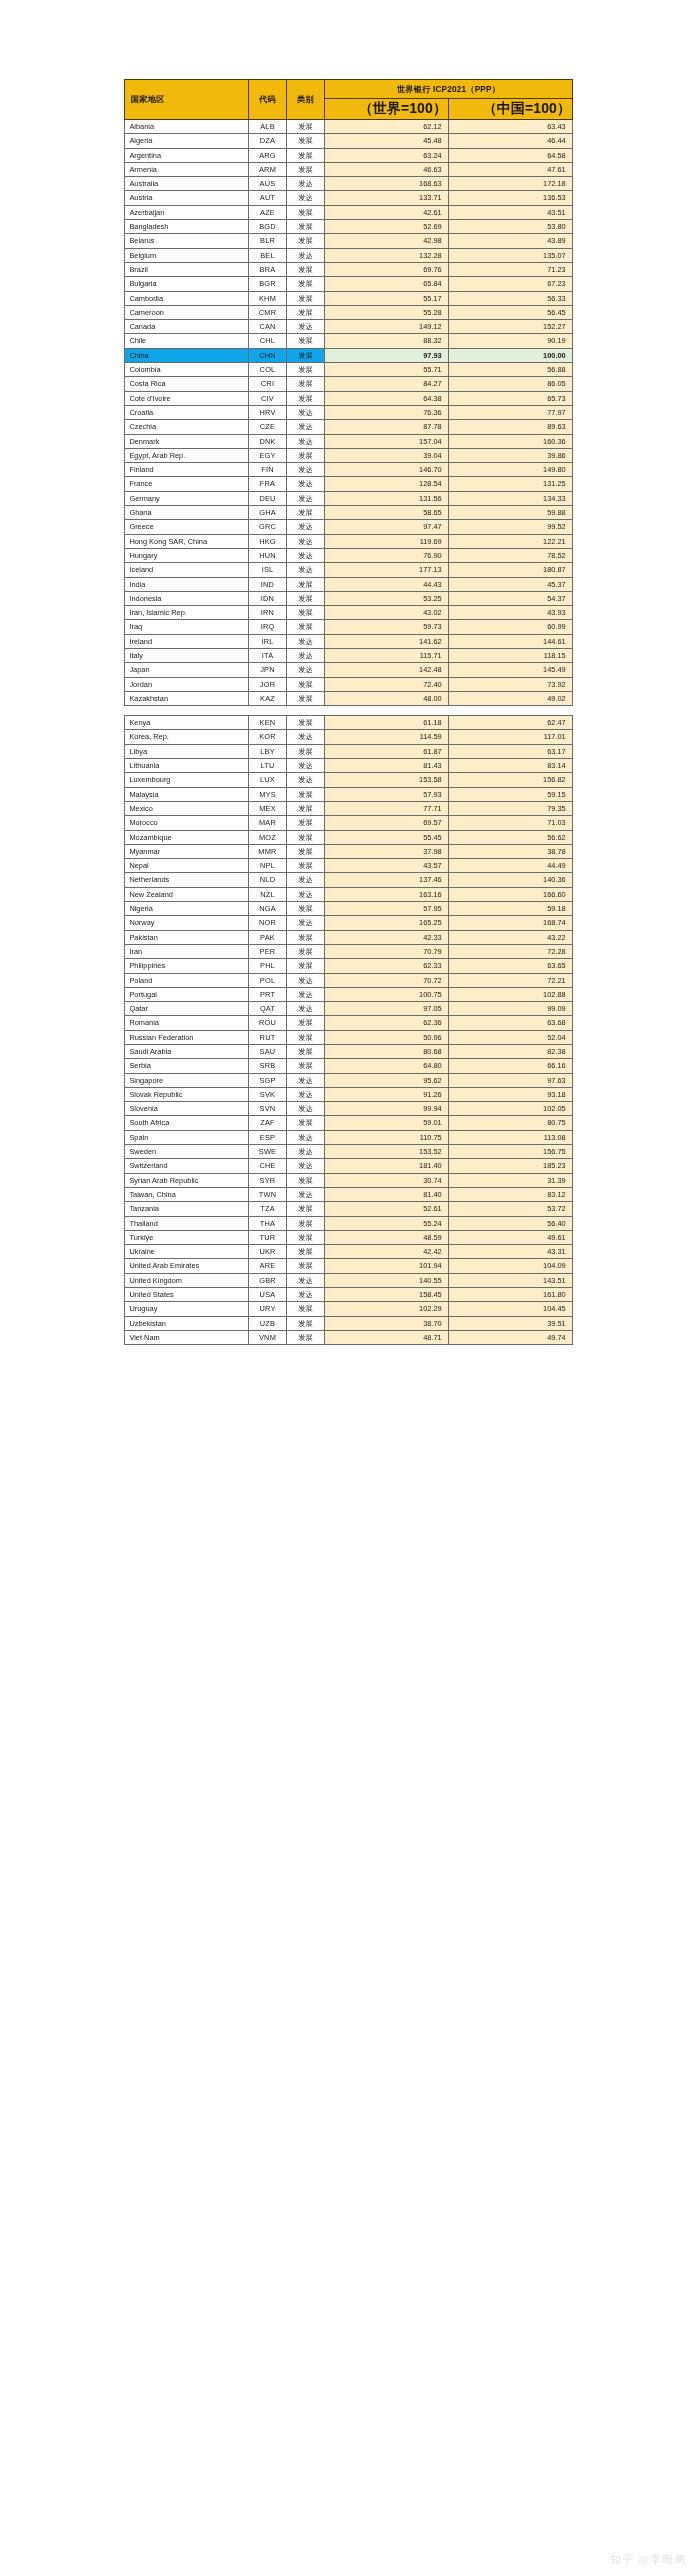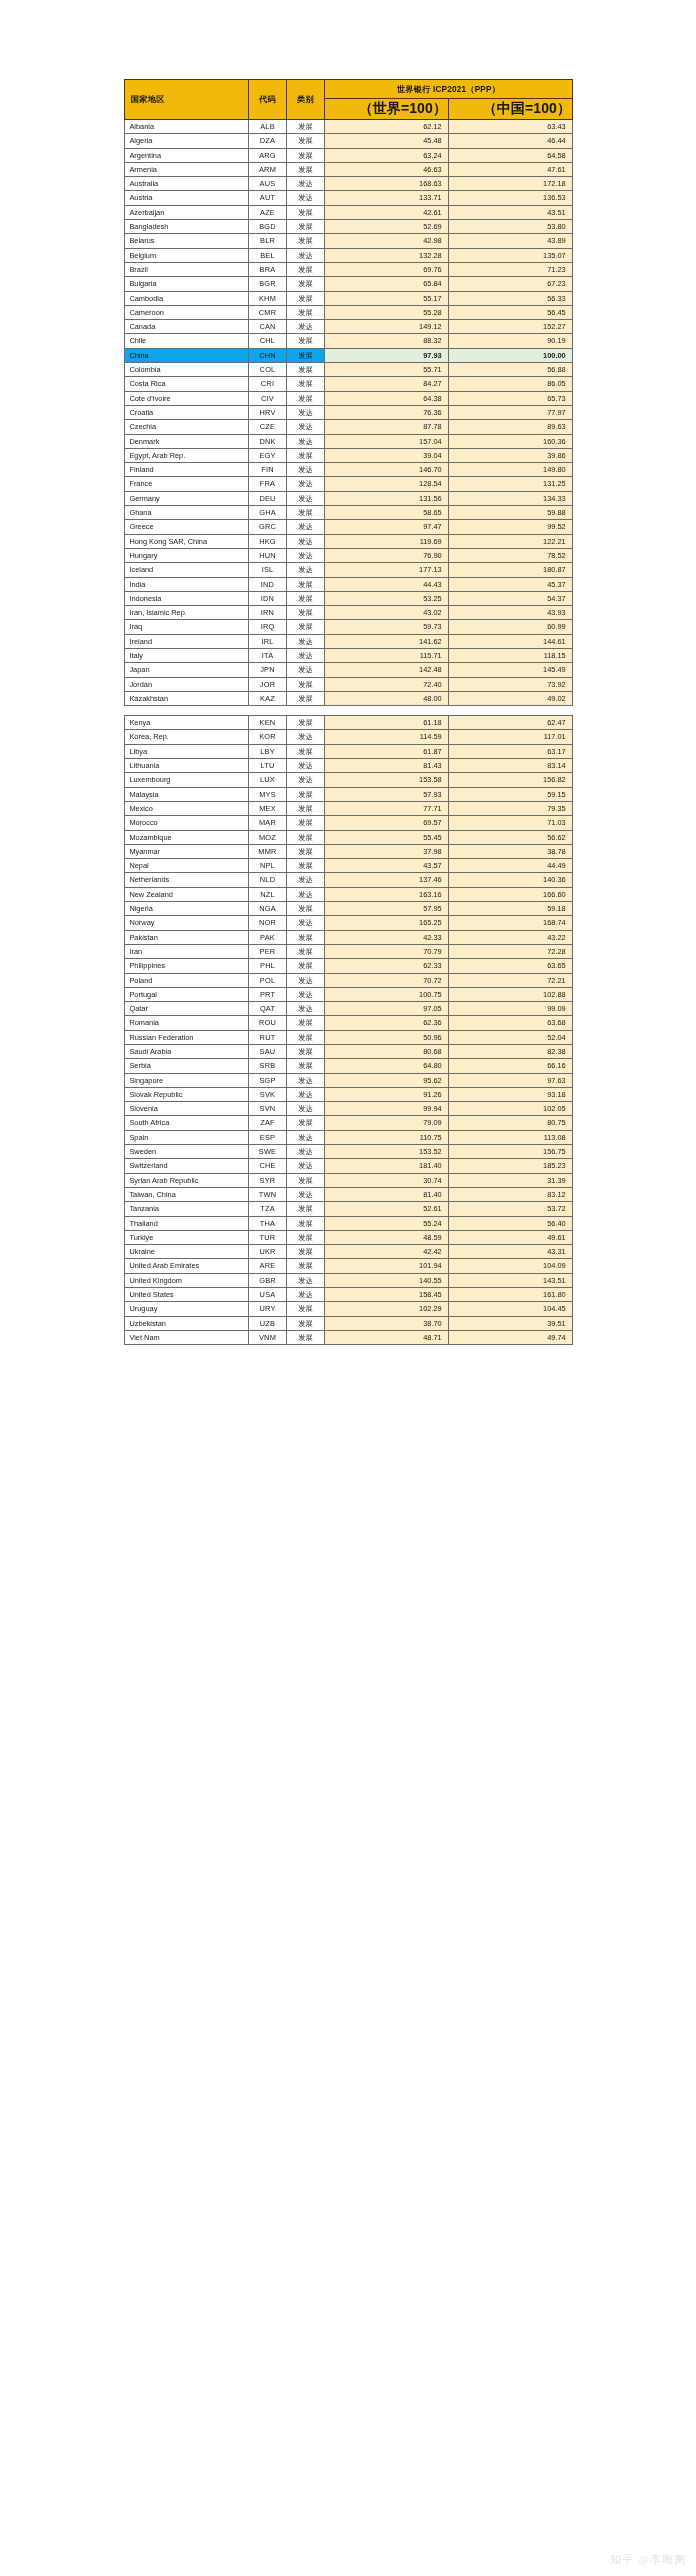--- a/index.html
+++ b/index.html
@@ -647,21 +647,21 @@
             <td class="t-country">Slovenia</td>
             <td class="t-code">SVN</td>
             <td class="t-class">发达</td>
             <td class="t-num">99.94</td>
             <td class="t-num">102.05</td>
           </tr>
           <tr>
             <td class="t-country">South Africa</td>
             <td class="t-code">ZAF</td>
             <td class="t-class">发展</td>
-            <td class="t-num">79.09</td>
+            <td class="t-num">59.01</td>
             <td class="t-num">80.75</td>
           </tr>
           <tr>
             <td class="t-country">Spain</td>
             <td class="t-code">ESP</td>
             <td class="t-class">发达</td>
             <td class="t-num">110.75</td>
             <td class="t-num">113.08</td>
           </tr>
           <tr>

